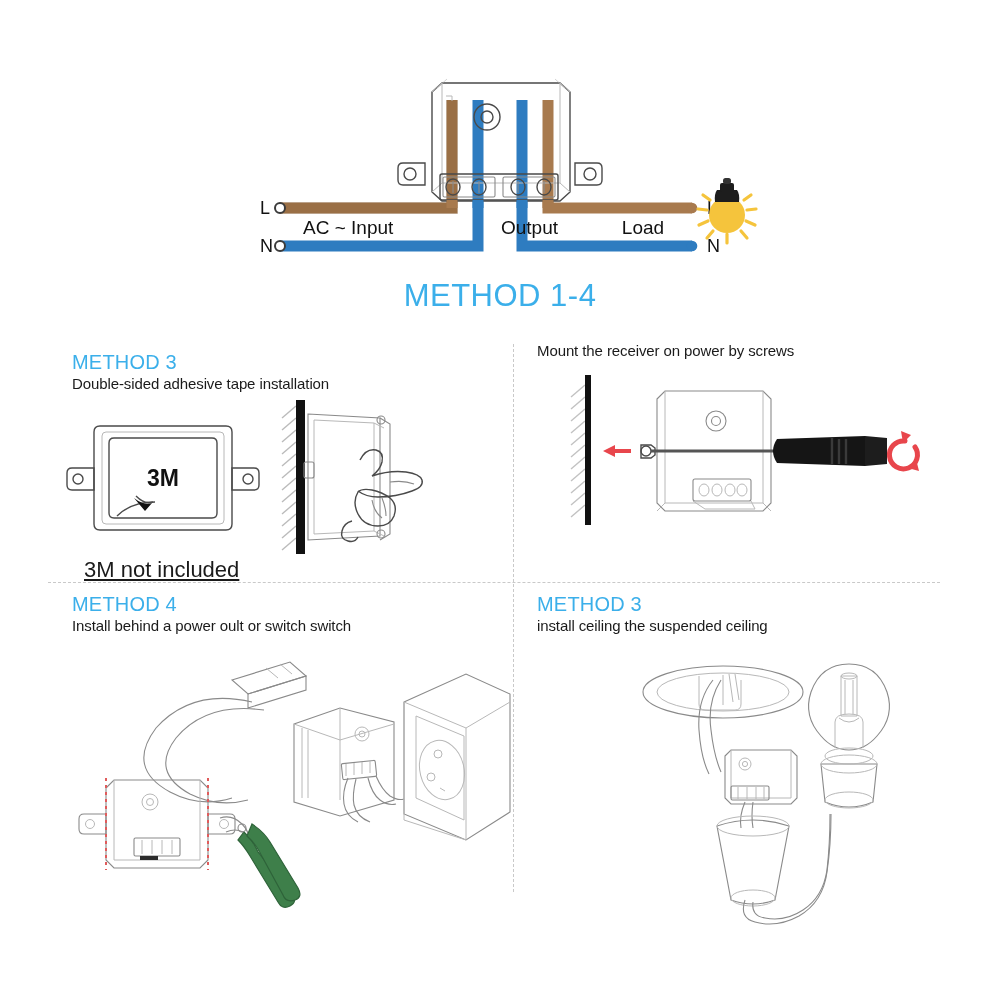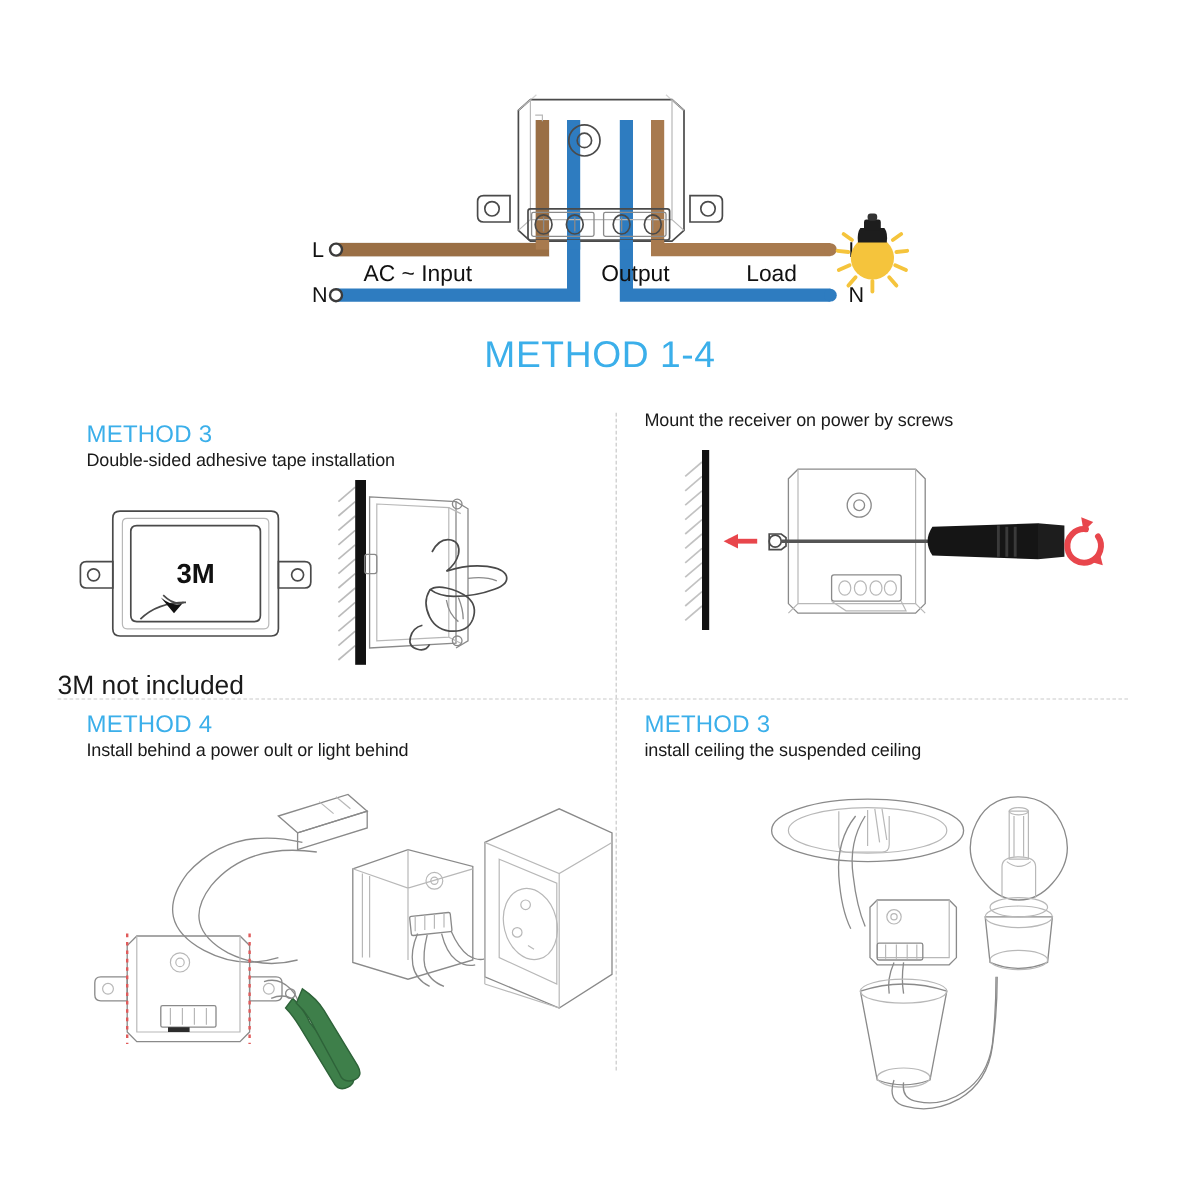--- a/index.html
+++ b/index.html
@@ -211,21 +211,21 @@
 
             <path class="ln" d="M300 64 q6 -12 16 -10 q8 2 6 12 q-2 8 -10 14 q18 -6 34 -4 q14 2 16 8 q2 7 -10 11 q-16 6 -34 6 q-12 0 -20 -6" fill="#ffffff" stroke="#2c2c2c" stroke-width="2"></path>
             <path class="ln" d="M298 96 q-6 10 0 22 q6 12 20 12 q12 0 16 -10 q4 -11 -4 -18 q-8 -6 -18 -8 q-10 -2 -14 2 z" fill="#ffffff" stroke="#2c2c2c" stroke-width="2"></path>
             <path class="ln-thin" d="M312 104 q2 12 10 18 M322 102 q4 10 4 18" stroke="#444"></path>
             <path class="ln" d="M292 125 q-8 2 -10 10 q-2 8 6 10 q7 2 10 -4" fill="#fff" stroke="#2c2c2c" stroke-width="2"></path>
             <path class="ln-thin" d="M330 86 q14 -2 24 2" stroke="#6a6a6a"></path>
           </g>
         </svg>
       </div>
 
-      <div class="cell-caption" style="margin-top:-8px;">3M not included</div>
+      <div class="cell-caption" style="margin-left:36px;margin-top:-8px;text-decoration:underline;">3M not included</div>
     </div>
 
     <div class="cell cell-2">
       <div class="cell-sub">Mount the receiver on power by screws</div>
 
       <div class="cell-art">
         <svg width="420" height="175" viewBox="0 0 420 175" style="margin-left:14px;margin-top:10px;">
 
           <g stroke="#c2c2c2" stroke-width="1.4">
             <path d="M58 16 l-14 12"></path>
@@ -276,21 +276,21 @@
             </g>
             <path d="M374 62 l10 4 l-8 8 z" fill="#E8464C"></path>
             <path d="M392 102 l-11 -3 l8 -9 z" fill="#E8464C"></path>
           </g>
         </svg>
       </div>
     </div>
 
     <div class="cell cell-3">
       <div class="cell-head">METHOD 4</div>
-      <div class="cell-sub">Install behind a power oult or light behind</div>
+      <div class="cell-sub">Install behind a power oult or switch switch</div>
 
       <div class="cell-art">
         <svg width="460" height="235" viewBox="0 0 460 235" style="margin-left:8px;margin-top:8px;">
 
           <g>
             <path class="ln-thin" d="M196 60 q-60 -14 -96 26 q-30 40 14 64 q30 16 62 6" fill="none" stroke="#9a9a9a"></path>
             <path class="ln-thin" d="M208 68 q-58 -8 -88 28 q-26 34 14 56 q28 14 58 6" fill="none" stroke="#9a9a9a"></path>
 
             <path class="ln-thin" d="M176 38 l58 -18 l16 14 l-58 18 z" fill="#fff"></path>
             <path class="ln-thin" d="M192 52 l58 -18 l0 14 l-58 18 z" fill="#fff"></path>

